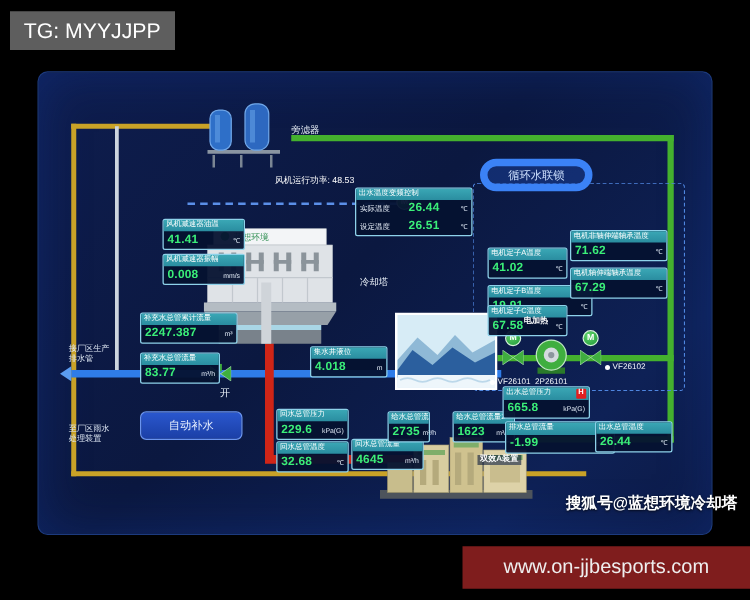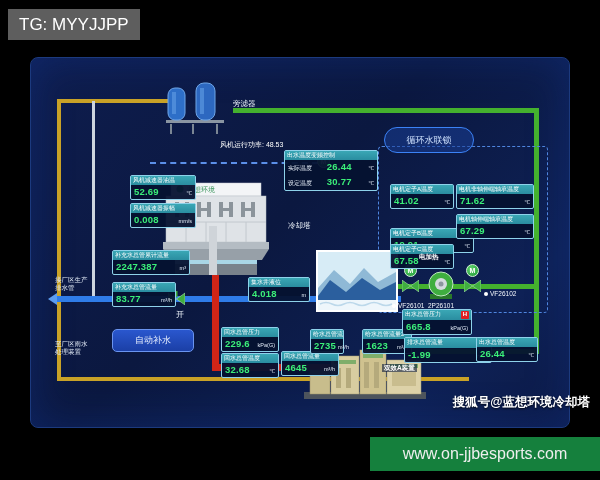--- a/index.html
+++ b/index.html
@@ -28,39 +28,39 @@
             background:linear-gradient(180deg,#3aa7b5,#2a8da0); color:#fff;
             padding:1px 2px; font-size:6px; line-height:1.2; white-space:nowrap; overflow:hidden; }
   .dbox-v { display:flex; align-items:baseline; justify-content:space-between;
             padding:1px 3px 2px 3px; }
   .val  { color:#3bef79; font-size:9.5px; font-weight:bold; letter-spacing:.2px; }
   .unit { color:#dfe9f5; font-size:5.5px; margin-left:2px; }
   .alarm { display:inline-block; background:#e02020; color:#fff; font-size:6px; font-weight:bold;
            padding:0 2px; border-radius:1px; line-height:1.3; }
 
   
-  .pill-btn { position:absolute; z-index:4; border:1px solid #3b82f6; border-radius:13px;
+  .pill-btn { position:absolute; z-index:4; border:6px solid #3b82f6; border-radius:13px;
               background:rgba(25,62,150,.55); color:#cfe2ff; font-size:9px;
               display:flex; align-items:center; justify-content:center; cursor:pointer; }
   .rect-btn { position:absolute; z-index:4; border:1px solid #6a94ef; border-radius:5px;
               background:linear-gradient(180deg,#2a57ce,#1b3fa6); color:#e8f0ff; font-size:9px;
               display:flex; align-items:center; justify-content:center; cursor:pointer; }
 
   .label-s { position:absolute; z-index:5; color:#eef4fb; font-size:7.5px; white-space:nowrap; }
   .label-xs { position:absolute; z-index:5; color:#dfe8f4; font-size:6.5px; line-height:1.3; }
   .mcircle { position:absolute; z-index:3; width:13px; height:13px; border-radius:50%;
              background:radial-gradient(circle at 35% 30%,#5fd46a,#1f9838); border:1px solid #d8f5dc;
              color:#fff; font-size:7px; font-weight:bold; display:flex; align-items:center; justify-content:center; }
   .dot-label { position:absolute; z-index:5; color:#f2f6fb; font-size:6.5px; display:flex; align-items:center; gap:2px; white-space:nowrap; }
   .dot-label .dot { width:4px; height:4px; border-radius:50%; background:#fff; display:inline-block; }
   .equip { position:absolute; z-index:2; }
 
   .tg-box { position:absolute; left:8px; top:9px; width:132px; height:31px; background:#5e5e5e;
             color:#fff; font-size:17px; display:flex; align-items:center; padding-left:11px; z-index:6; }
-  .url-box { position:absolute; left:370px; top:437px; width:230px; height:34px; background:#15803d;
+  .url-box { position:absolute; left:370px; top:437px; width:230px; height:34px; background:#7f1d1d;
              color:#eee; font-size:16px; display:flex; align-items:center; justify-content:center; z-index:6; }
   .watermark { position:absolute; left:448px; top:394px; width:142px; text-align:right; color:#fff;
                font-size:12.5px; font-weight:bold; text-shadow:0 1px 2px rgba(0,0,0,.8); z-index:6; }
 </style>
 </head>
 <body>
 
 <div class="screen">
 
   <div class="panel"></div>
@@ -131,43 +131,43 @@
 
   <div class="dbox" style="left:284px;top:150px;width:94px">
     <div class="dbox-h">出水温度变频控制</div>
     <div class="dbox-v">
       <span style="color:#e8f0fa;font-size:6px">实际温度</span>
       <span class="val">26.44</span>
       <span class="unit">℃</span>
     </div>
     <div class="dbox-v">
       <span style="color:#e8f0fa;font-size:6px">设定温度</span>
-      <span class="val">30.77</span>
+      <span class="val">26.51</span>
       <span class="unit">℃</span>
     </div>
   </div>
 
   <div class="pill-btn" style="left:384px;top:127px;width:90px;height:26px">循环水联锁</div>
 
   <div class="dbox" style="left:130px;top:175px;width:66px">
     <div class="dbox-h">风机减速器油温</div>
     <div class="dbox-v">
-        <span class="val">52.69</span>
+        <span class="val">41.41</span>
         <span class="unit">℃</span>
       </div>
   </div>
   <div class="dbox" style="left:130px;top:203px;width:66px">
     <div class="dbox-h">风机减速器振幅</div>
     <div class="dbox-v">
         <span class="val">0.008</span>
         <span class="unit">mm/s</span>
       </div>
   </div>
 
-  <div class="dbox" style="left:390px;top:184px;width:64px">
+  <div class="dbox" style="left:390px;top:198px;width:64px">
     <div class="dbox-h">电机定子A温度</div>
     <div class="dbox-v">
         <span class="val">41.02</span>
         <span class="unit">℃</span>
       </div>
   </div>
   <div class="dbox" style="left:390px;top:228px;width:84px">
     <div class="dbox-h">电机定子B温度</div>
     <div class="dbox-v">
         <span class="val">19.91</span>

